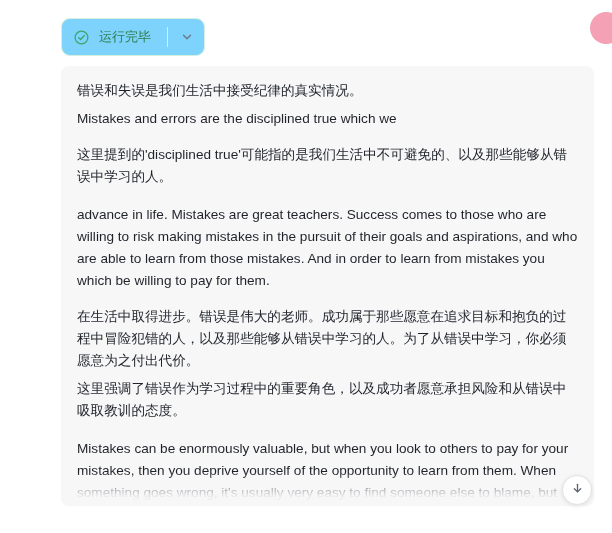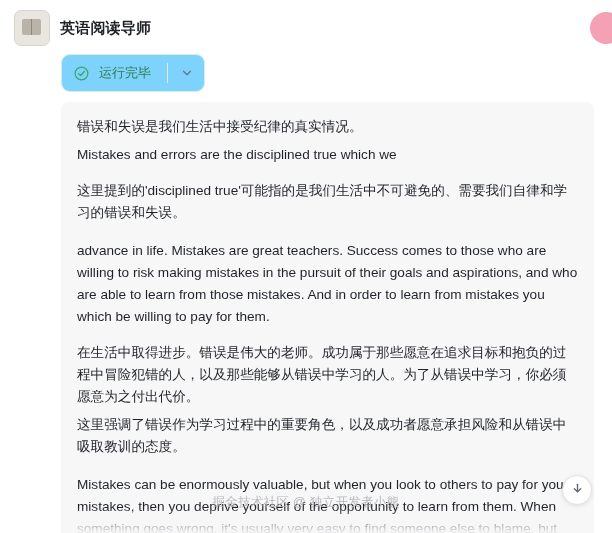--- a/index.html
+++ b/index.html
@@ -182,26 +182,20 @@
     color: #b9b9bd;
     letter-spacing: .3px;
     pointer-events: none;
   }
 </style>
 </head>
 <body>
 
 <div class="app">
 
-  <div class="header-row">
-    <div class="avatar">
-      <div class="book"></div>
-    </div>
-    <div class="agent-title">英语阅读导师</div>
-  </div>
 
   <div class="status-wrap">
     <div class="status-pill">
       <span class="check-icon">
         <svg viewBox="0 0 16 16" width="15" height="15" aria-hidden="true">
           <circle cx="8" cy="8" r="6.8" fill="none" stroke="#3aa76d" stroke-width="1.3"></circle>
           <path d="M5 8.2 L7.1 10.2 L11 5.9" fill="none" stroke="#3aa76d" stroke-width="1.4" stroke-linecap="round" stroke-linejoin="round"></path>
         </svg>
       </span>
       <span class="status-text">运行完毕</span>
@@ -212,21 +206,21 @@
         </svg>
       </span>
     </div>
   </div>
 
   <div class="content-card">
 
     <div class="block">
       <p class="para zh">错误和失误是我们生活中接受纪律的真实情况。</p>
       <p class="para">Mistakes and errors are the disciplined true which we</p>
-      <p class="para zh">这里提到的'disciplined true'可能指的是我们生活中不可避免的、需要我们自律和学习的错误和失误。</p>
+      <p class="para zh">这里提到的'disciplined true'可能指的是我们生活中不可避免的、以及那些能够从错误中学习的人。</p>
     </div>
 
     <div class="block">
       <p class="para">advance in life. Mistakes are great teachers. Success comes to those who are willing to risk making mistakes in the pursuit of their goals and aspirations, and who are able to learn from those mistakes. And in order to learn from mistakes you which be willing to pay for them.</p>
       <p class="para zh">在生活中取得进步。错误是伟大的老师。成功属于那些愿意在追求目标和抱负的过程中冒险犯错的人，以及那些能够从错误中学习的人。为了从错误中学习，你必须愿意为之付出代价。</p>
       <p class="para zh">这里强调了错误作为学习过程中的重要角色，以及成功者愿意承担风险和从错误中吸取教训的态度。</p>
     </div>
 
     <div class="block">
       <p class="para">Mistakes can be enormously valuable, but when you look to others to pay for your mistakes, then you deprive yourself of the opportunity to learn from them. When something goes wrong, it's usually very easy to find someone else to blame, but what does that really accomplish? Much of the value of mistakes comes from the fact that they exact a cost that must be paid. The person who learns the most from a mistake is the person who pays the price for that</p>
@@ -239,15 +233,14 @@
     <span>
       <svg viewBox="0 0 16 16" width="15" height="15" aria-hidden="true">
         <path d="M8 3.5 V11.5" fill="none" stroke="#5b6270" stroke-width="1.4" stroke-linecap="round"></path>
         <path d="M4.6 8.2 L8 11.6 L11.4 8.2" fill="none" stroke="#5b6270" stroke-width="1.4" stroke-linecap="round" stroke-linejoin="round"></path>
       </svg>
     </span>
   </div>
 
   <div class="edge-bubble"></div>
 
-  <div class="watermark">掘金技术社区 @ 独立开发者小熊</div>
 
 </div>
 
 </body></html>

